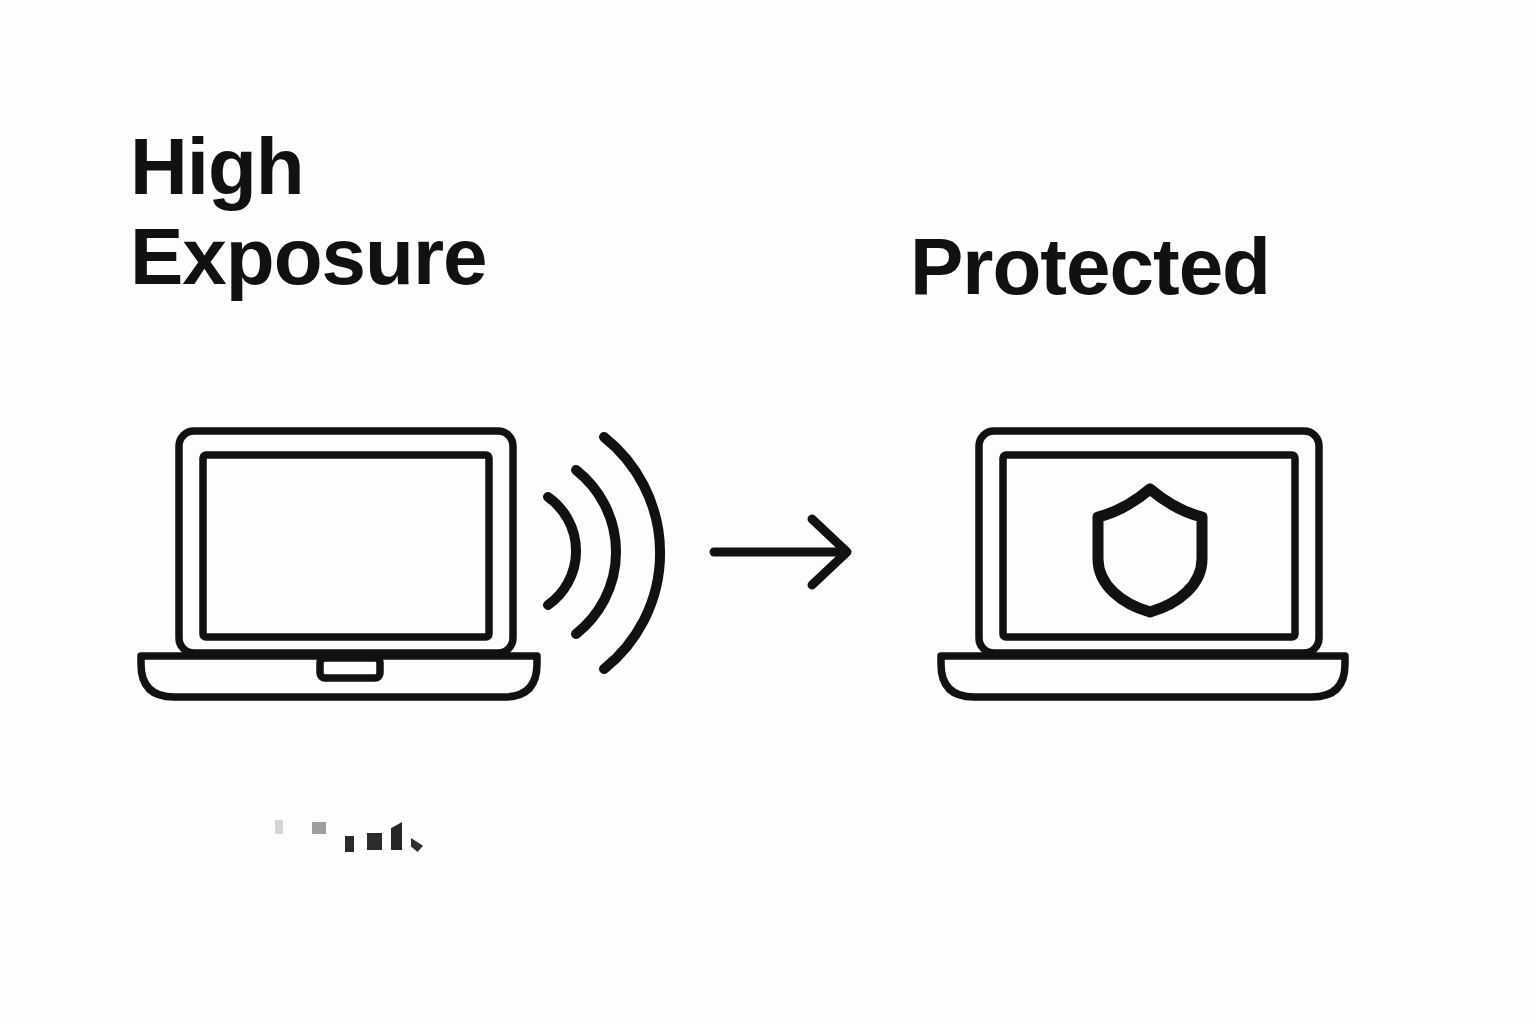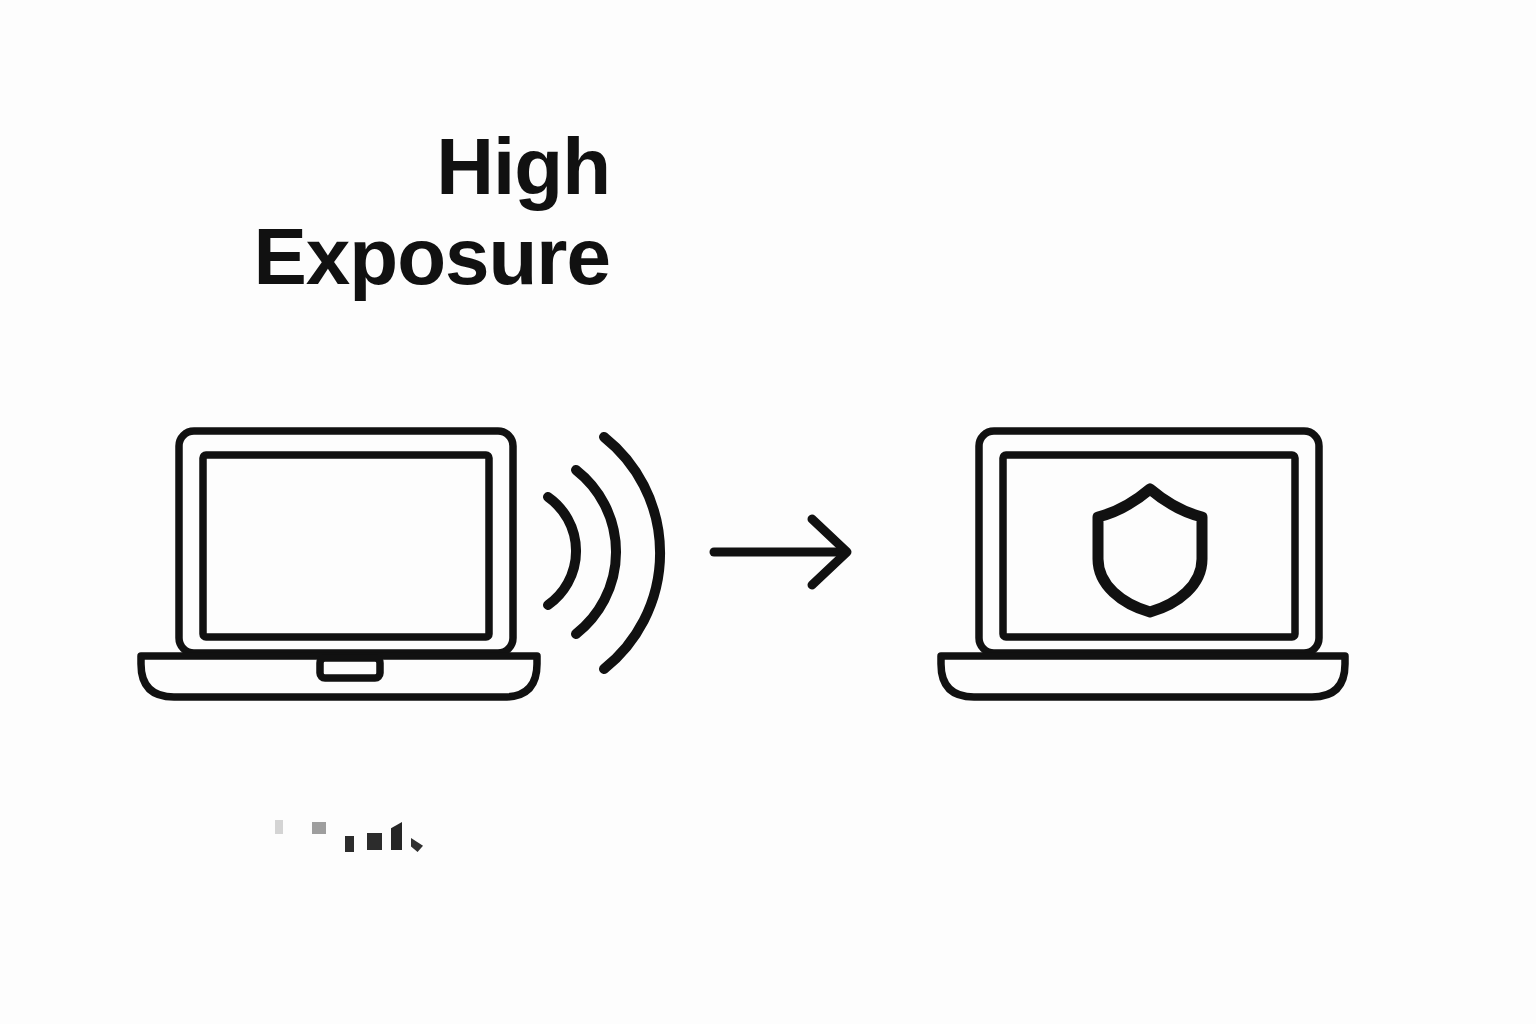--- a/index.html
+++ b/index.html
@@ -16,21 +16,21 @@
     overflow: hidden;
     font-family: "Liberation Sans", sans-serif;
   }
   .label {
     position: absolute;
     font-family: "Liberation Sans", sans-serif;
     font-weight: bold;
     color: #111111;
     line-height: 1.12;
     letter-spacing: -1px;
-    text-align: right;
+    text-align: left;
     white-space: pre-line;
   }
   #label-left {
     left: 130px;
     top: 122px;
     width: 480px;
     font-size: 80px;
   }
   #label-right {
     left: 910px;
@@ -51,20 +51,21 @@
   }
 </style>
 </head>
 <body>
 
 <div id="canvas">
 
   <div class="label" id="label-left">High
 Exposure</div>
 
+  <div class="label" id="label-right">Protected</div>
 
   <svg class="svg-layer" viewBox="0 0 1536 1024">
 
     <g fill="none" stroke="#111111" stroke-width="7.5" stroke-linecap="round" stroke-linejoin="round">
 
       <rect x="179" y="431" width="334" height="222" rx="15" ry="15"></rect>
 
       <rect x="203" y="455" width="286" height="182" rx="3" ry="3"></rect>
 
       <path d="M141 656 L537 656 L537 664 Q537 697 504 697 L174 697 Q141 697 141 664 Z"></path>

